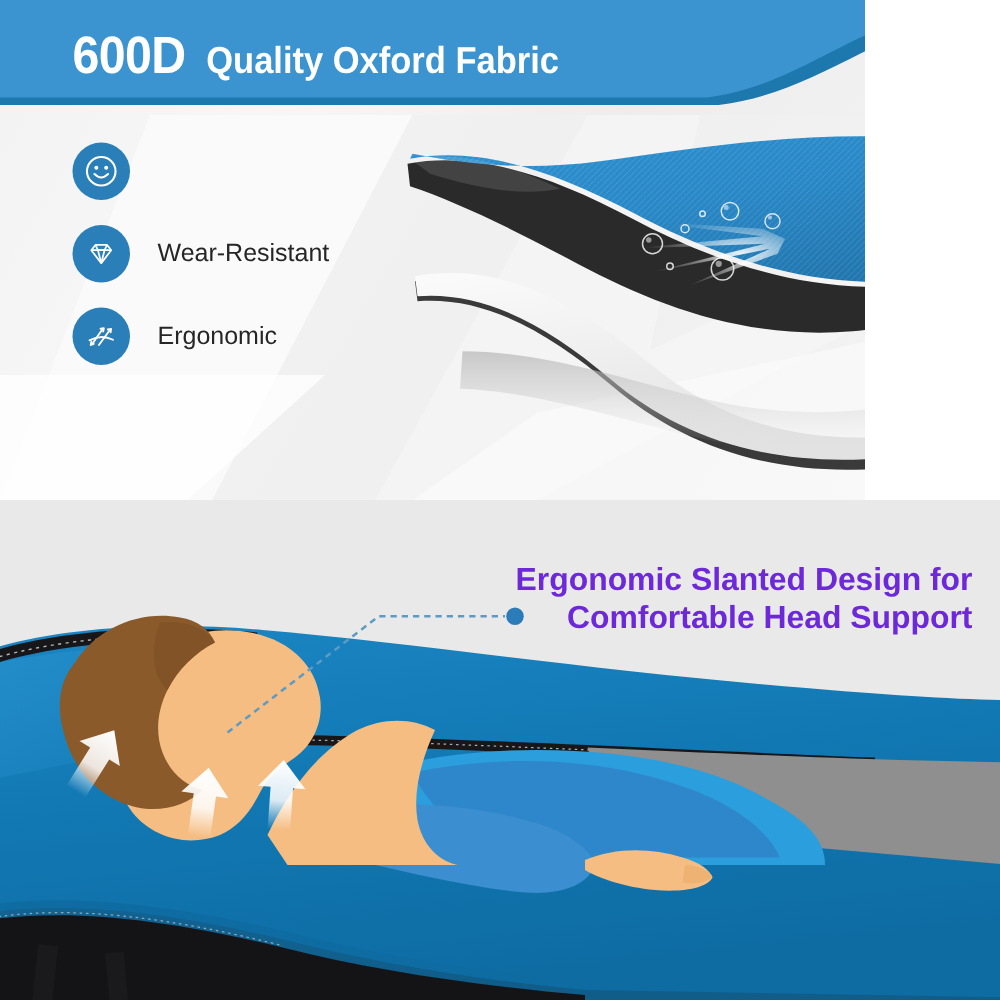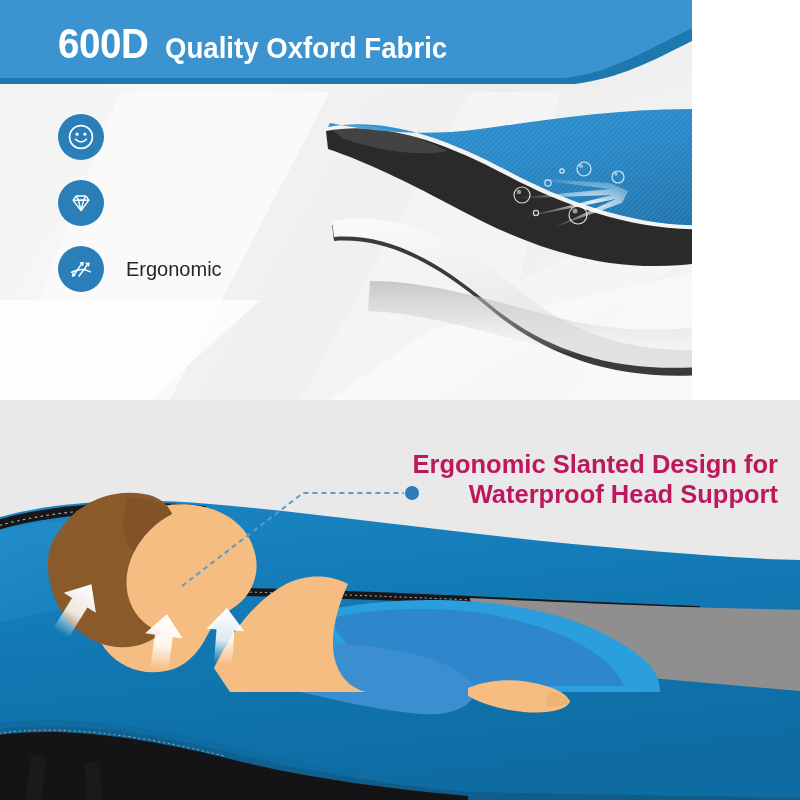--- a/index.html
+++ b/index.html
@@ -31,21 +31,21 @@
   .feature-label{margin-left:22px;font-size:20px;color:#262626;}
 
   
   #fabric-art{position:absolute;left:310px;top:95px;width:500px;height:300px;z-index:3;}
 
   
   #bottom-section{position:absolute;left:0;top:400px;width:800px;height:400px;
     background:#e9e9e9;overflow:hidden;}
   #headline{position:absolute;right:22px;top:50px;text-align:right;z-index:6;
     line-height:1.16;}
-  .headline-line{font-size:25.5px;font-weight:bold;color:#be185d;white-space:nowrap;
+  .headline-line{font-size:25.5px;font-weight:bold;color:#6d28d9;white-space:nowrap;
     font-family:"Liberation Sans Narrow","Liberation Sans",sans-serif;}
   #scene{position:absolute;left:0;top:0;width:800px;height:400px;}
 </style>
 </head>
 <body>
 
 <div id="page">
 
   <div id="top-section">
 
@@ -87,20 +87,21 @@
           <svg width="30" height="30" viewBox="0 0 32 32">
             <g fill="none" stroke="#ffffff" stroke-width="1.5" stroke-linejoin="round">
               <path d="M7.5,13 L11,8.5 L21,8.5 L24.5,13 L16,24 Z"></path>
               <path d="M7.5,13 L24.5,13"></path>
               <path d="M11,8.5 L13.2,13 L16,24"></path>
               <path d="M21,8.5 L18.8,13 L16,24"></path>
               <path d="M13.2,13 L18.8,13"></path>
             </g>
           </svg>
         </span>
+        <span class="feature-label">Wear-Resistant</span>
       </div>
 
 
       <div class="feature-row">
         <span class="feature-icon">
           <svg width="30" height="30" viewBox="0 0 32 32">
             <g fill="none" stroke="#ffffff" stroke-width="1.6" stroke-linecap="round" stroke-linejoin="round">
               <path d="M6,19.5 Q16,14 26,19"></path>
               <path d="M6,13.5 Q16,8.5 26,13.5" opacity="0"></path>
               <path d="M8,23 L17,10"></path>
@@ -275,17 +276,17 @@
       <rect x="86" y="362" width="15" height="44" fill="#1a1a1c" transform="rotate(-5 93 384)"></rect>
 
       <g fill="none" stroke="#5b9bc4" stroke-width="2" stroke-dasharray="5 4">
         <path d="M182,186 L303,93 L404,93"></path>
       </g>
       <circle cx="412" cy="93" r="7" fill="#2b7cb8"></circle>
     </svg>
 
     <div id="headline">
       <div class="headline-line">Ergonomic Slanted Design for</div>
-      <div class="headline-line">Waterproof Head Support</div>
+      <div class="headline-line">Comfortable Head Support</div>
     </div>
   </div>
 
 </div>
 
 </body></html>

